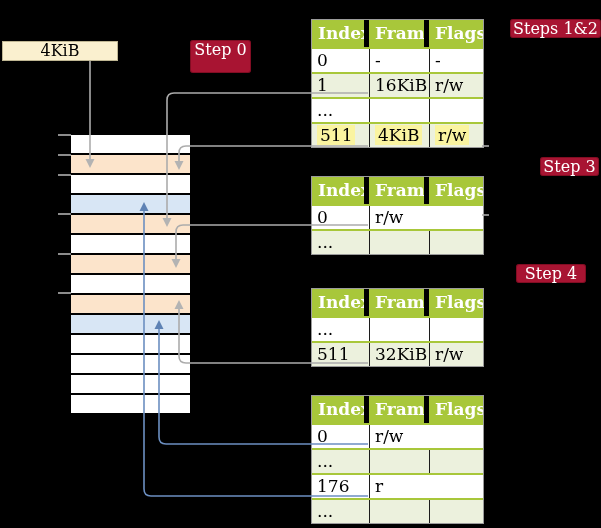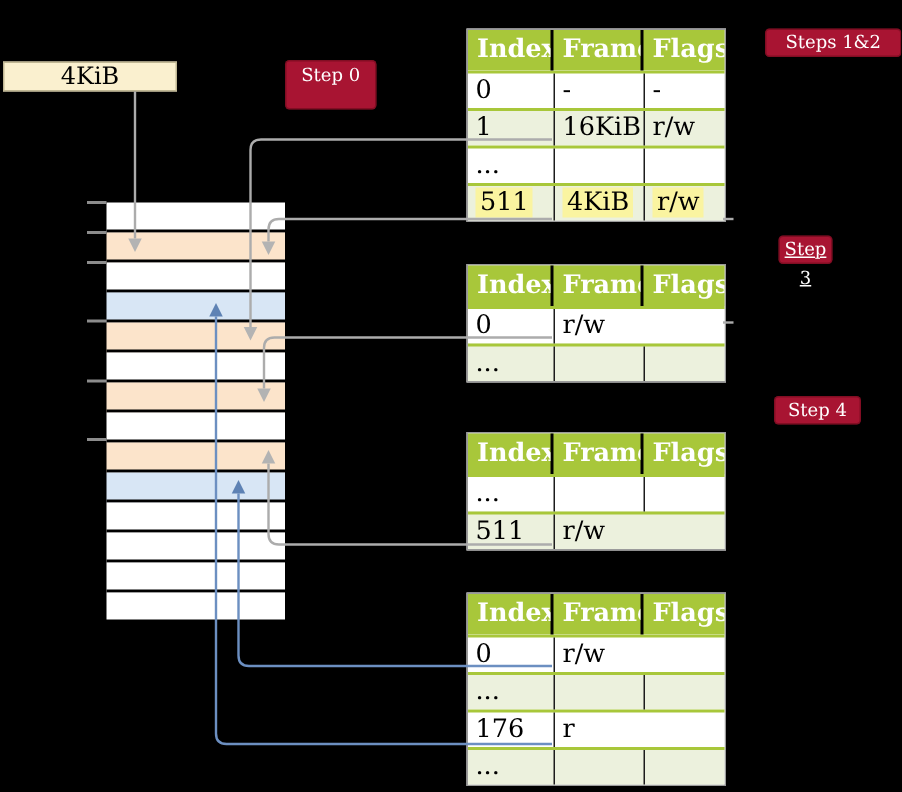--- a/index.html
+++ b/index.html
@@ -5,44 +5,44 @@
   html,body{margin:0;padding:0;background:#000;}
   body{width:601px;height:528px;position:relative;font-family:"DejaVu Serif","Liberation Serif",serif;}
   #stage{position:absolute;left:0;top:0;width:601px;height:528px;background:#000;overflow:hidden;}
 
   
   #box4kib{position:absolute;left:2px;top:41px;width:116px;height:20px;
     background:var(--cream,#FAF0CF);border:1px solid #BFB693;box-sizing:border-box;
     color:#000;font-size:16px;line-height:18px;text-align:center;z-index:4;}
 
   
-  .badge{position:absolute;background:var(--crimson,#A81432);color:#fff;font-size:12px;
+  .badge{position:absolute;background:var(--crimson,#A81432);color:#fff;font-size:16px;
     text-align:center;border-radius:3px;box-shadow:inset 0 0 0 1px rgba(60,0,10,.35);z-index:6;}
   #badge-step0 {left:190px;top:40px; width:61px;height:33px;line-height:20px;}
   #badge-steps12{left:510px;top:19px; width:91px;height:19px;line-height:19px;}
-  #badge-step3 {left:519px;top:157px;width:36px;height:19px;line-height:19px;text-decoration:underline;}
-  #badge-step4 {left:516px;top:264px;width:58px;height:19px;line-height:19px;}
+  #badge-step3 {left:540px;top:157px;width:59px;height:19px;line-height:19px;}
+  #badge-step4 {left:516px;top:264px;width:70px;height:19px;line-height:19px;}
 
   
   #memcol{position:absolute;left:71px;top:135px;width:119px;height:278px;
     display:flex;flex-direction:column;z-index:1;}
   .mrow{flex:1;border-bottom:2px solid #000;}
   .mrow:last-child{border-bottom:none;}
   .mrow.white{background:#FFFFFF;}
   .mrow.peach{background:var(--peach,#FCE4CB);}
   .mrow.blue {background:var(--blue,#D8E6F5);}
   .tick{position:absolute;left:58px;width:13px;height:2px;background:#8C8C8C;z-index:2;}
 
   
   .ptable{position:absolute;left:311px;width:171px;border:1.5px solid #9B9B9B;
     background:#fff;box-sizing:content-box;z-index:3;}
   .thead{display:grid;grid-template-columns:57px 60px 54px;height:27px;
     background:var(--header_green,#A8C73A);}
   .hcell{color:#fff;font-weight:bold;font-size:17px;line-height:27px;padding-left:6px;
-    border-right:2px solid #000000;box-sizing:border-box;overflow:hidden;}
+    border-right:5px solid #000000;box-sizing:border-box;overflow:hidden;}
   .hcell:last-child{border-right:none;}
   .trow{display:grid;grid-template-columns:57px 60px 54px;height:25px;box-sizing:border-box;
     border-top:2px solid var(--header_green,#A8C73A);background:#fff;}
   .trow.green{background:var(--table_row_green,#ECF1DD);}
   .tcell{font-size:17px;line-height:22px;padding-left:5px;border-left:1.5px solid #1C1C1C;
     box-sizing:border-box;color:#000;overflow:hidden;white-space:nowrap;}
   .tcell:first-child{border-left:none;}
   .hl{background:var(--highlight_yellow,#FAF4A0);padding:0 3px;}
 
   
@@ -136,20 +136,21 @@
           <span class="hcell">Frame</span>
           <span class="hcell">Flags</span>
         </div>
         <div class="trow">
           <span class="tcell">...</span>
           <span class="tcell"></span>
           <span class="tcell"></span>
         </div>
         <div class="trow green">
           <span class="tcell">511</span>
+          <span class="tcell">32KiB</span>
           <span class="tcell">r/w</span>
         </div>
       </div>
       <div class="ptable" style="top: 395px;">
         <div class="thead">
           <span class="hcell">Index</span>
           <span class="hcell">Frame</span>
           <span class="hcell">Flags</span>
         </div>
         <div class="trow">

